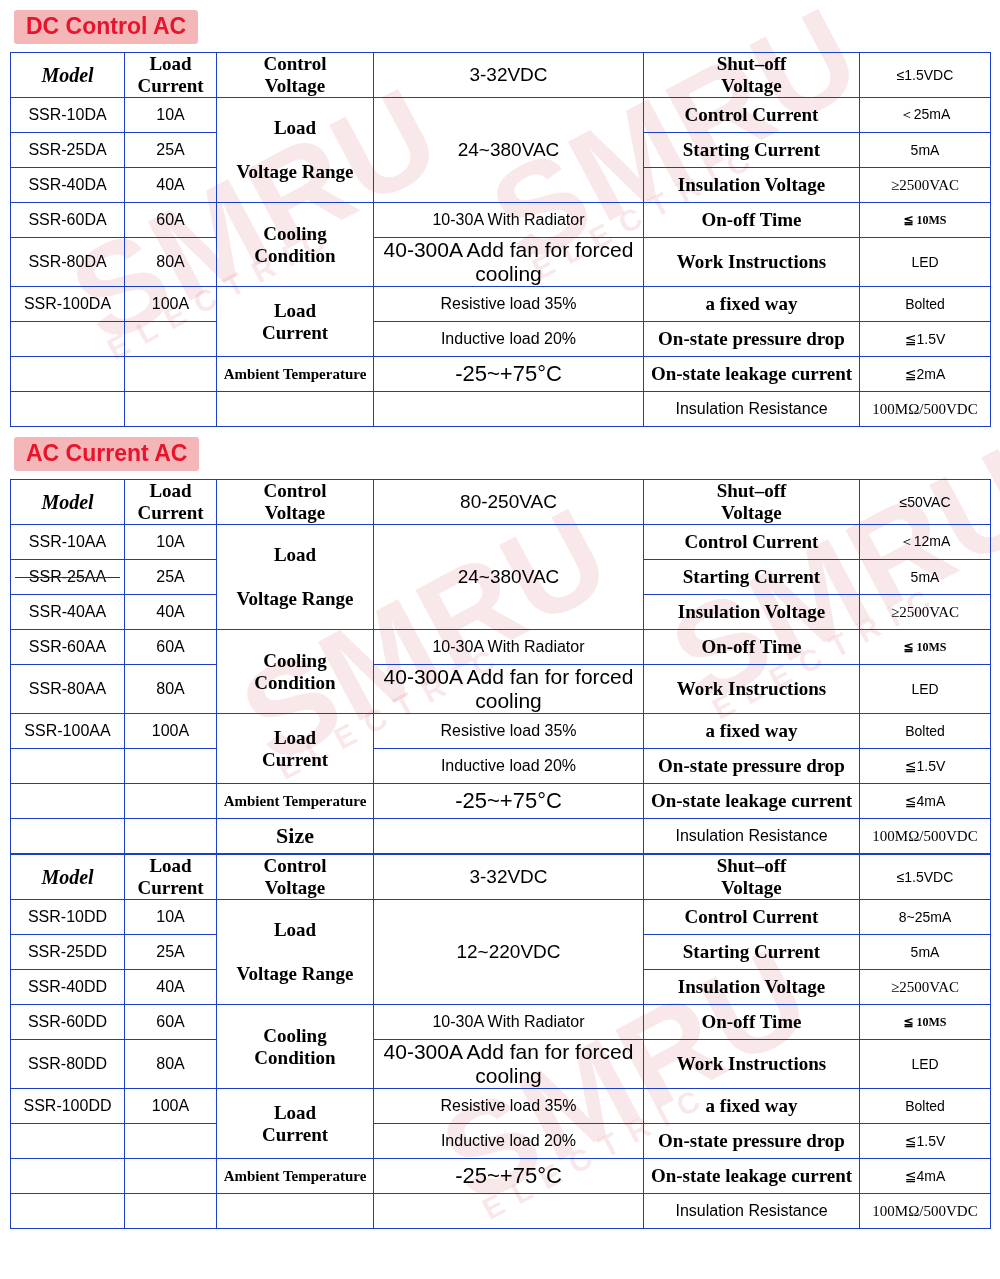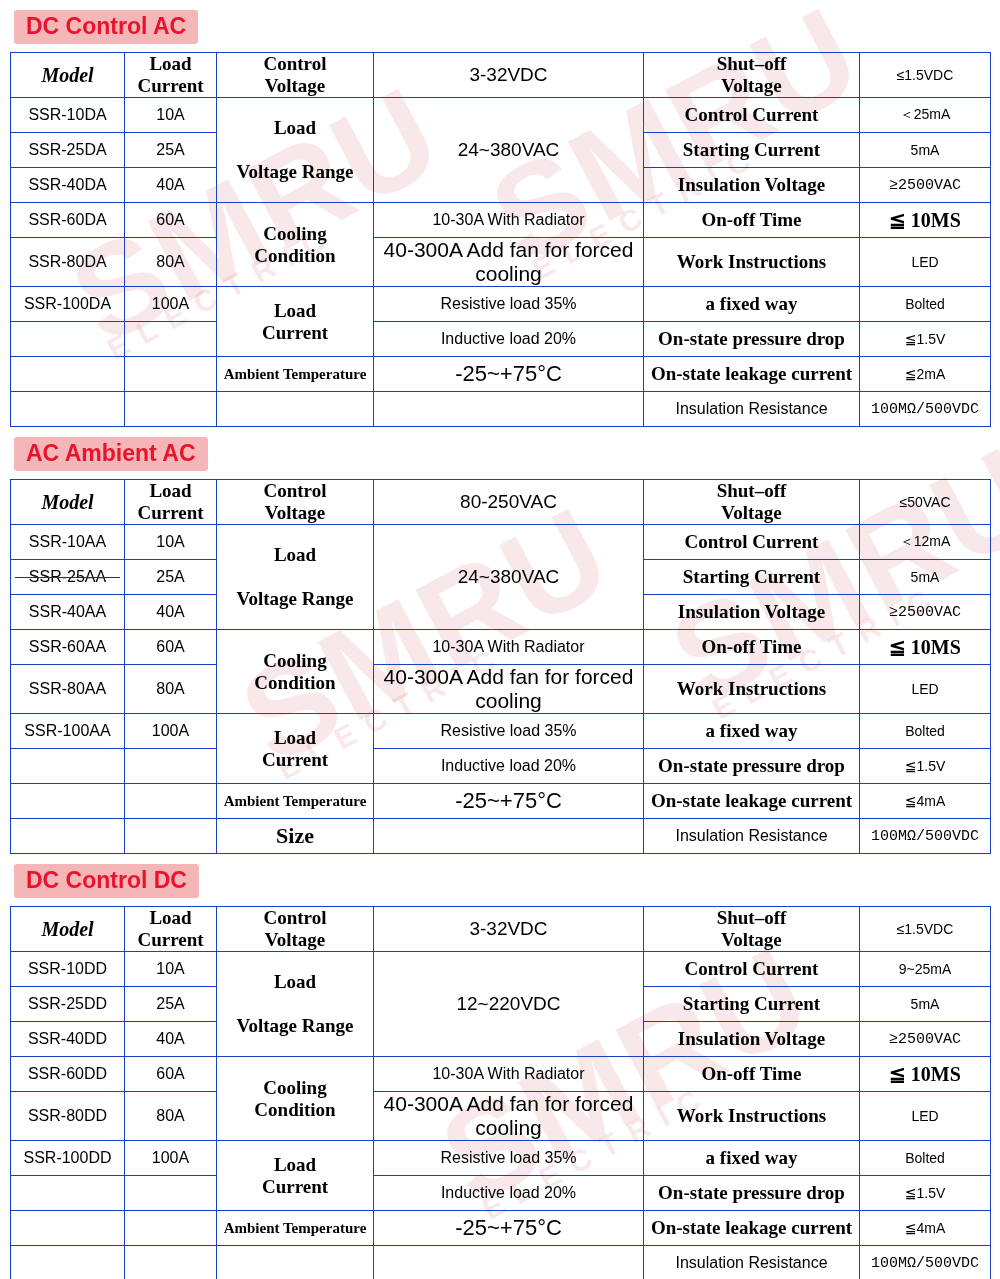--- a/index.html
+++ b/index.html
@@ -91,22 +91,22 @@
 
   .t-model   { font-family: "Liberation Serif", serif; font-weight: bold; font-size: 20px; font-style: italic; }
   .t-hdr2    { font-family: "Liberation Serif", serif; font-weight: bold; font-size: 19px; line-height: 1.15; }
   .t-cell    { font-family: "Liberation Sans", sans-serif; font-size: 16px; }
   .t-cell-sm { font-family: "Liberation Sans", sans-serif; font-size: 21px; }
   .t-big     { font-family: Liberation Sans, sans-serif; font-size: 19px; }
   .t-big2    { font-family: "Liberation Sans", sans-serif; font-size: 22px; }
   .t-lbl     { font-family: "Liberation Serif", serif; font-weight: bold; font-size: 19px; }
   .t-lbl-sm  { font-family: "Liberation Serif", serif; font-weight: bold; font-size: 15px; }
   .t-rval    { font-family: "Liberation Sans", sans-serif; font-size: 14px; }
-  .t-rval-sm { font-family: Liberation Mono, monospace; font-size: 15px; }
-  .t-rval-b  { font-family: "Liberation Serif", serif; font-weight: bold; font-size: 20px; }
+  .t-rval-sm { font-family: Liberation Serif, serif; font-size: 15px; }
+  .t-rval-b  { font-family: "Liberation Serif", serif; font-weight: bold; font-size: 12px; }
   .t-size    { font-family: "Liberation Serif", serif; font-weight: bold; font-size: 22px; border-radius: 7px; }
 
   .strike-name { position: relative; }
   .strike-name::after {
     content: "";
     position: absolute;
     left: 4px; right: 4px; top: 50%;
     height: 1px;
     background: #333;
   }
@@ -219,21 +219,21 @@
           <td class="t-lbl"></td>
           <td class="t-cell"></td>
           <td class="t-cell">Insulation Resistance</td>
           <td class="t-rval-sm">100MΩ/500VDC</td>
         </tr>
       </tbody>
     </table>
   </div>
 
   <div class="section">
-    <div class="section-title">AC Ambient AC</div>
+    <div class="section-title">AC Current AC</div>
     <table class="spec">
       <colgroup>
         <col class="c-model">
           <col class="c-current">
           <col class="c-label">
         <col class="c-value">
           <col class="c-rlabel">
           <col class="c-rvalue">
       </colgroup>
       <tbody>
@@ -315,21 +315,20 @@
           <td class="t-size">Size</td>
           <td class="t-cell"></td>
           <td class="t-cell">Insulation Resistance</td>
           <td class="t-rval-sm">100MΩ/500VDC</td>
         </tr>
       </tbody>
     </table>
   </div>
 
   <div class="section">
-    <div class="section-title">DC Control DC</div>
     <table class="spec">
       <colgroup>
         <col class="c-model">
           <col class="c-current">
           <col class="c-label">
         <col class="c-value">
           <col class="c-rlabel">
           <col class="c-rvalue">
       </colgroup>
       <tbody>
@@ -342,21 +341,21 @@
           <td rowspan="2" class="t-rval">≤1.5VDC</td>
         </tr>
         <tr></tr>
 
         <tr>
           <td class="t-cell">SSR-10DD</td>
           <td class="t-cell">10A</td>
           <td rowspan="3" class="t-lbl">Load<br><br>Voltage Range</td>
           <td rowspan="3" class="t-big">12~220VDC</td>
           <td class="t-lbl">Control Current</td>
-          <td class="t-rval">9~25mA</td>
+          <td class="t-rval">8~25mA</td>
         </tr>
         <tr>
           <td class="t-cell">SSR-25DD</td>
           <td class="t-cell">25A</td>
           <td class="t-lbl">Starting Current</td>
           <td class="t-rval">5mA</td>
         </tr>
         <tr>
           <td class="t-cell">SSR-40DD</td>
           <td class="t-cell">40A</td>

